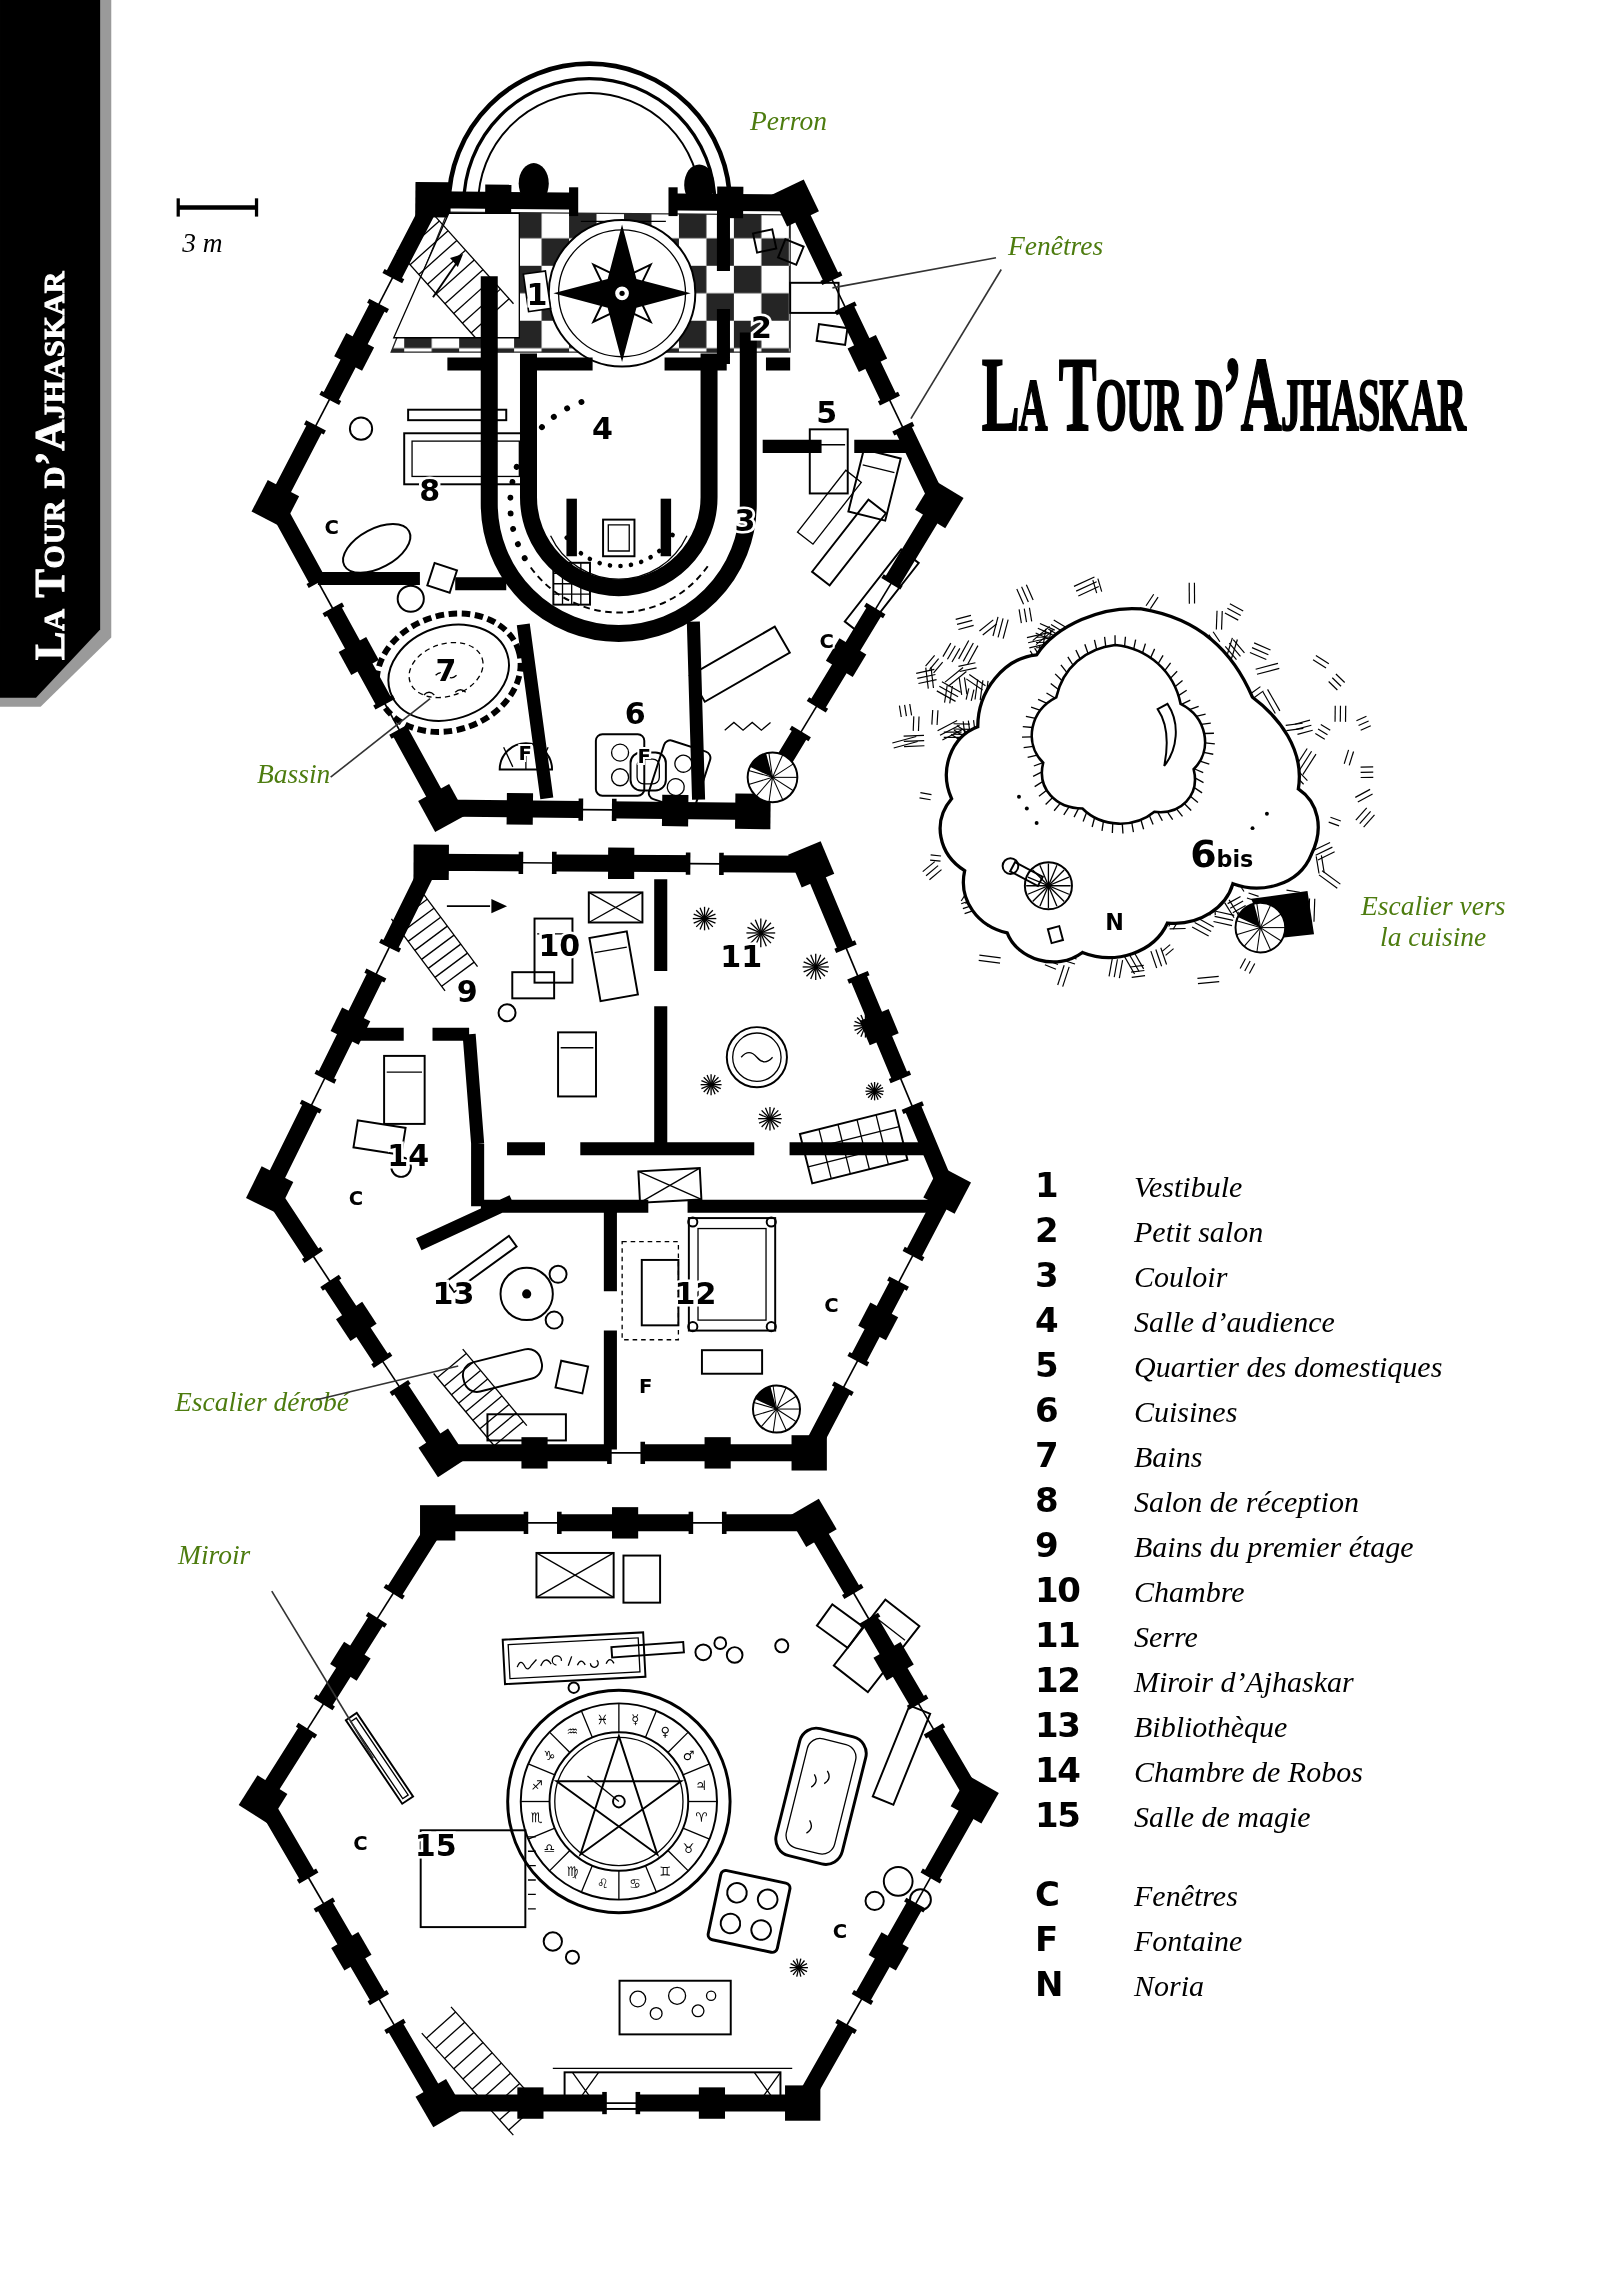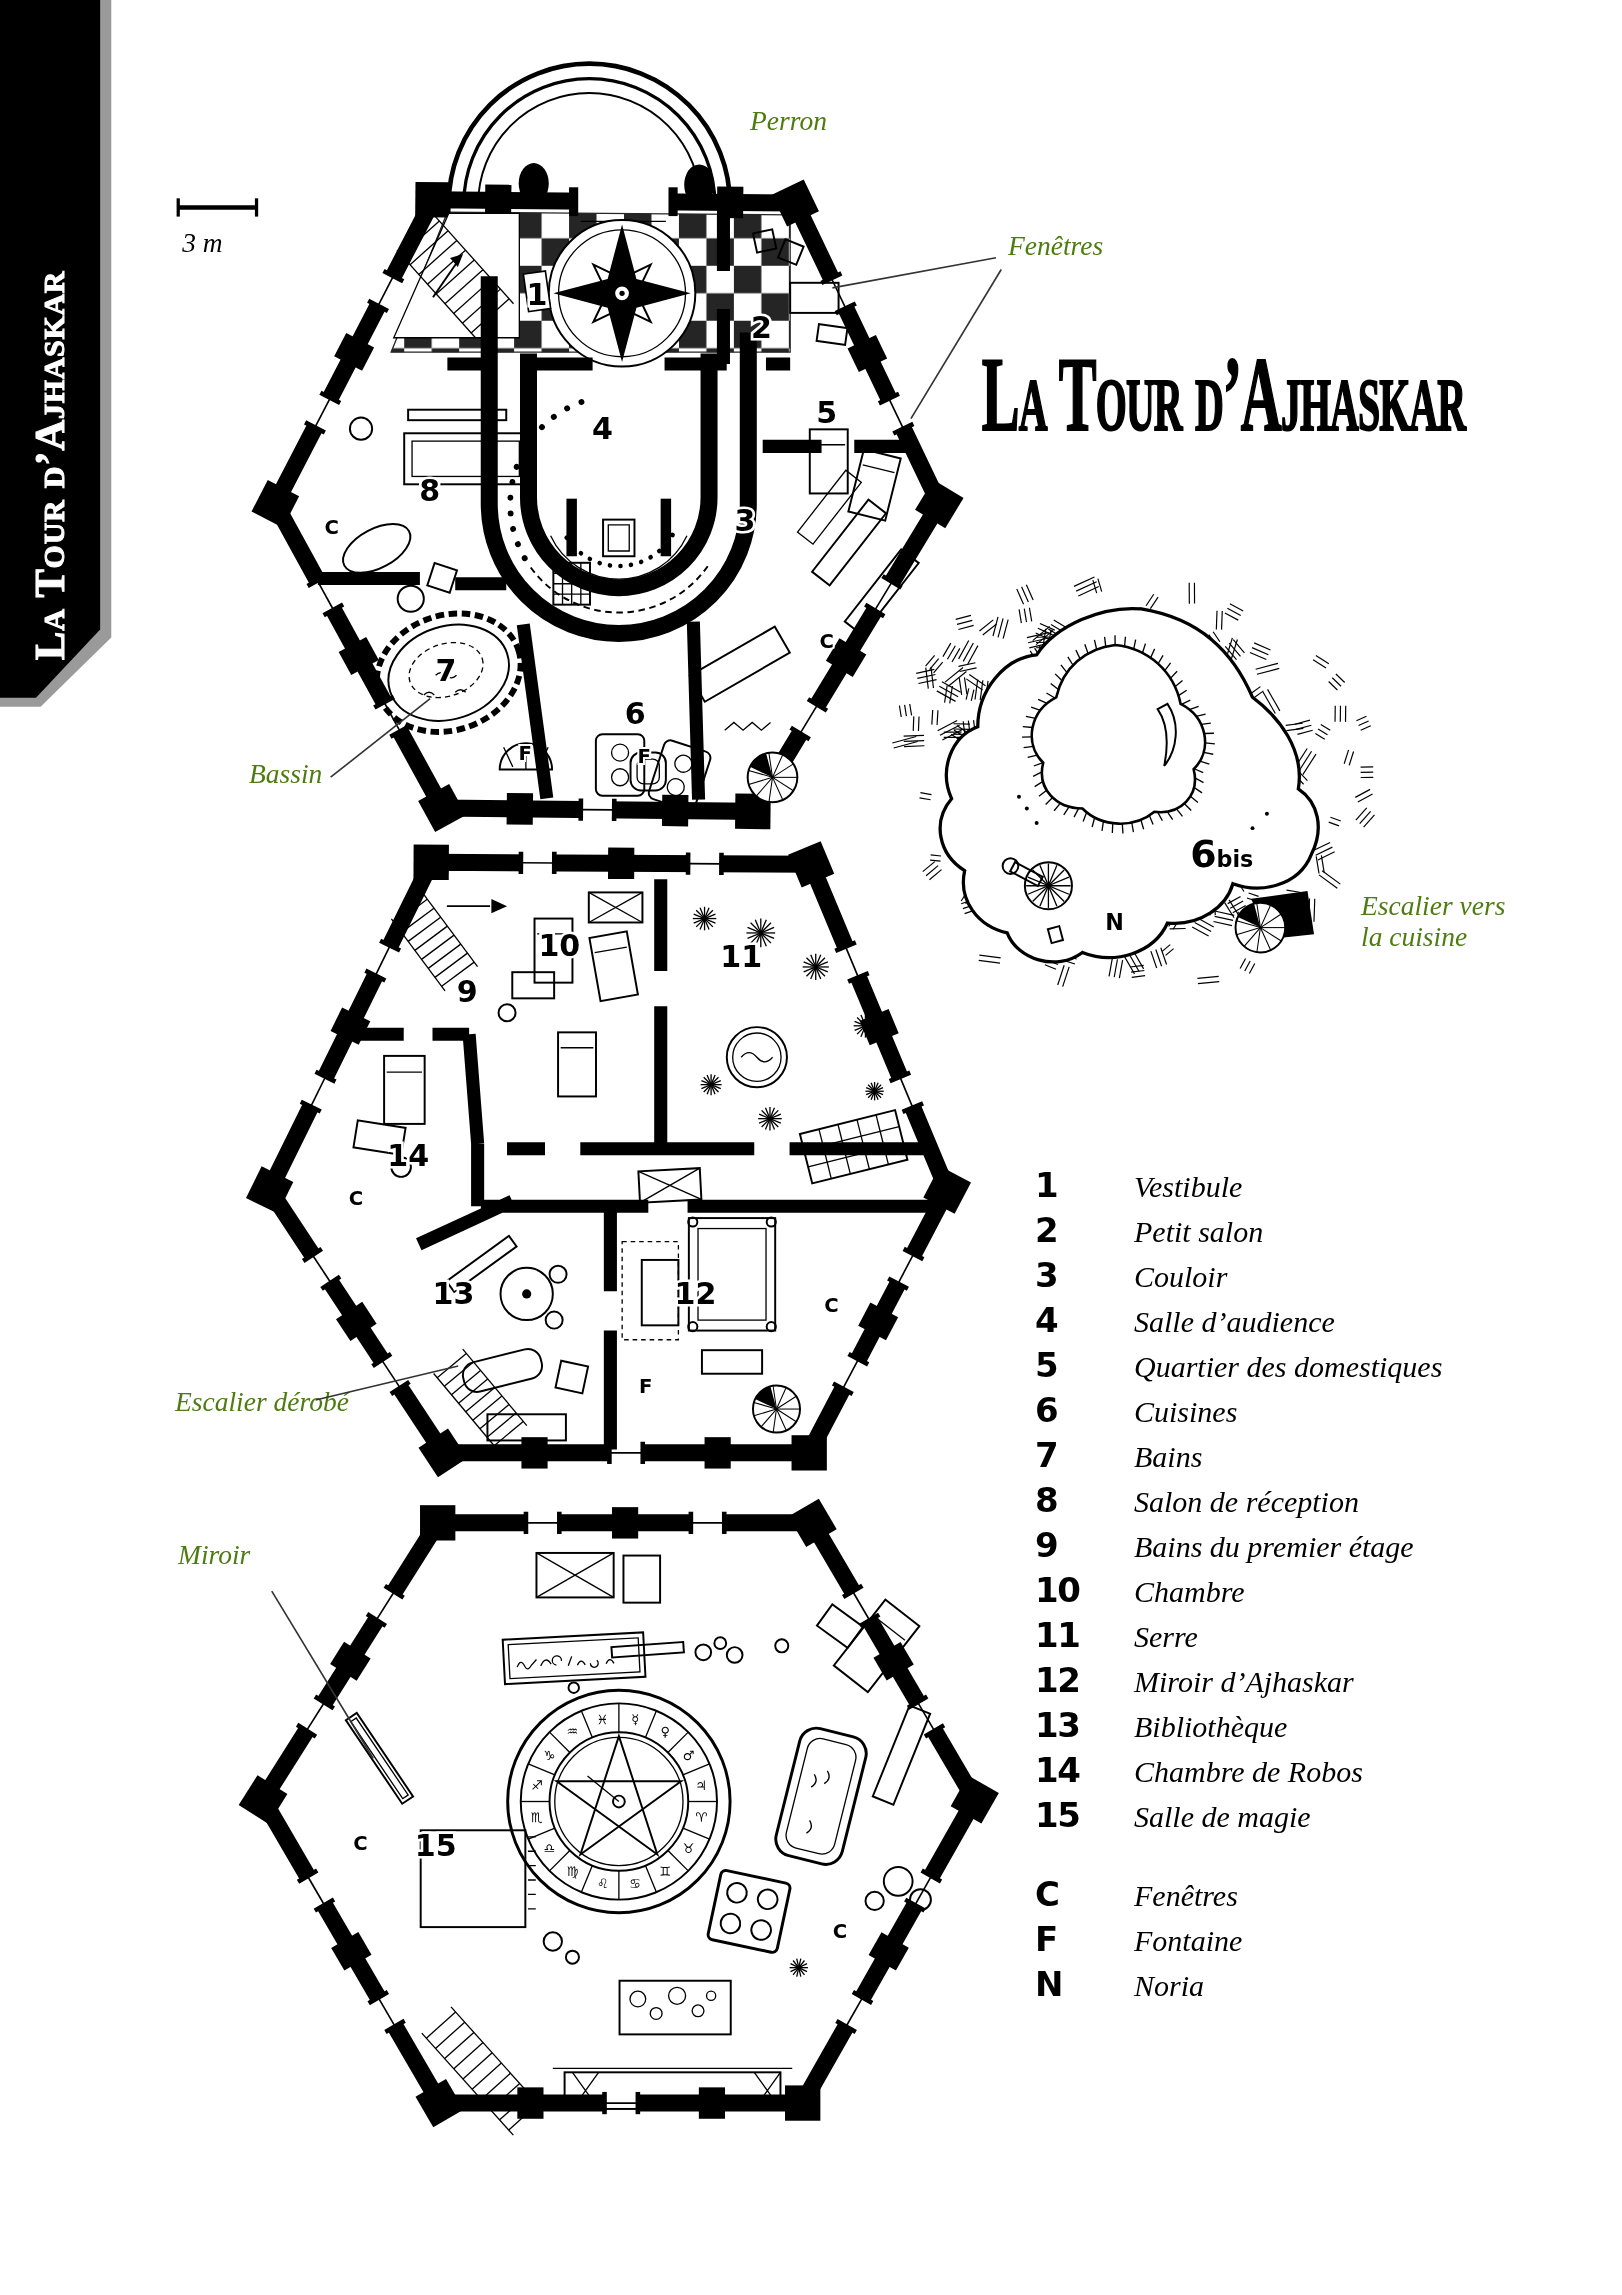--- a/index.html
+++ b/index.html
@@ -19,21 +19,21 @@
   .wavy{stroke:#000;stroke-width:3;stroke-dasharray:10 7;fill:none;}
   .tile{stroke:#000;stroke-width:9;stroke-dasharray:13 7;fill:none;}
   .num{font:700 46px "DejaVu Sans",sans-serif;fill:#000;text-anchor:middle;
        paint-order:stroke;stroke:#fff;stroke-width:8;}
   .ltr{font:700 30px "DejaVu Sans",sans-serif;fill:#000;text-anchor:middle;
        paint-order:stroke;stroke:#fff;stroke-width:6;}
   .cavebig{font:700 58px "DejaVu Sans",sans-serif;fill:#000;}
   .cavesml{font:700 34px "DejaVu Sans",sans-serif;fill:#000;}
   
   .call{position:absolute;font:italic 27.5px "Liberation Serif",serif;color:#4d7c0f;white-space:nowrap;}
-  .call2{line-height:1.12;}
+  .call2{line-height:1.12;text-align:center;}
   .main-title{position:absolute;left:857px;top:346px;width:733px;text-align:center;
       font-family:"Liberation Serif",serif;font-weight:700;font-variant:small-caps;
       font-size:81px;line-height:98px;letter-spacing:-1.3px;white-space:nowrap;
       -webkit-text-stroke:1.6px #000;transform:scale(0.70,1.30);}
   .sidebar-title{position:absolute;top:662px;left:14.4px;width:393px;height:72px;
       transform:rotate(-90deg);transform-origin:0 0;text-align:center;
       font-family:"Liberation Serif",serif;font-weight:700;font-variant:small-caps;
       font-size:43px;line-height:72px;color:#fff;-webkit-text-stroke:1px #fff;
       letter-spacing:0.7px;white-space:nowrap;}
   
@@ -1248,21 +1248,21 @@
       <text class="num" x="291" y="521">15</text>
       <text class="ltr" x="176" y="512">C</text>
       <text class="ltr" x="909" y="647">C</text>
     </g>
   </svg>
 
   <div class="main-title">La Tour d’Ajhaskar</div>
 
   <div class="call" style="left:750px;top:105px">Perron</div>
   <div class="call" style="left:1008px;top:230px">Fenêtres</div>
-  <div class="call" style="left:249px;top:758px">Bassin</div>
+  <div class="call" style="left:257px;top:758px">Bassin</div>
   <div class="call call2" style="left:1361px;top:891px">
     <div>Escalier vers</div>
     <div>la cuisine</div>
   </div>
   <div class="call" style="left:175px;top:1386px">Escalier dérobé</div>
   <div class="call" style="left:178px;top:1539px">Miroir</div>
 
   <svg class="abs" style="left:0;top:0;pointer-events:none" width="1623" height="2295" viewBox="0 0 2480 3508">
     <g stroke="#333" stroke-width="2.5">
       <line x1="1522" y1="394" x2="1272" y2="440"></line>

